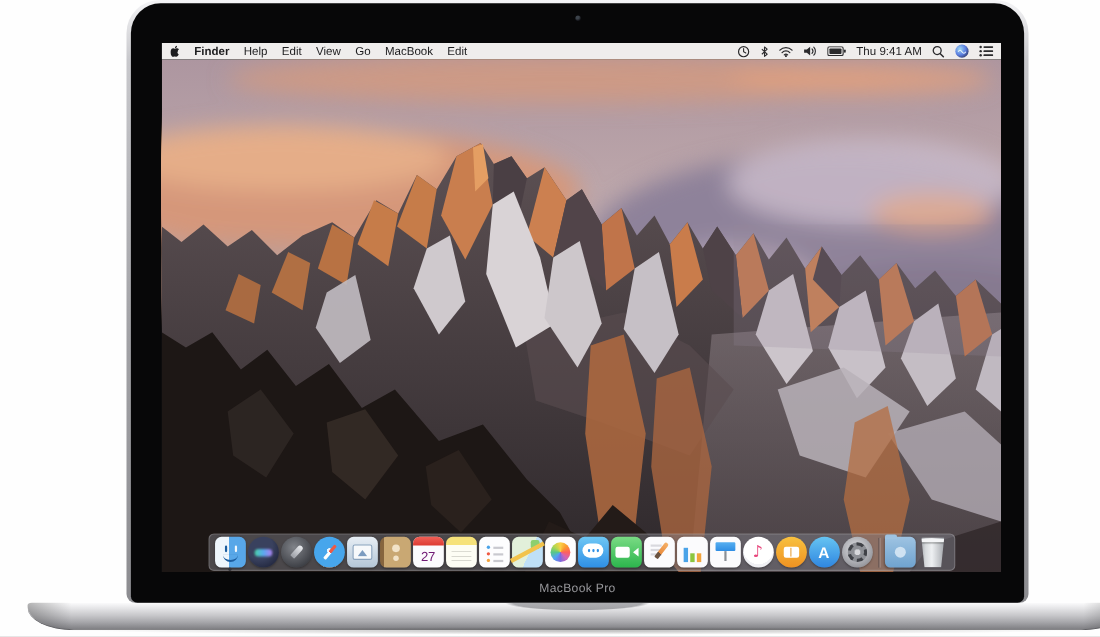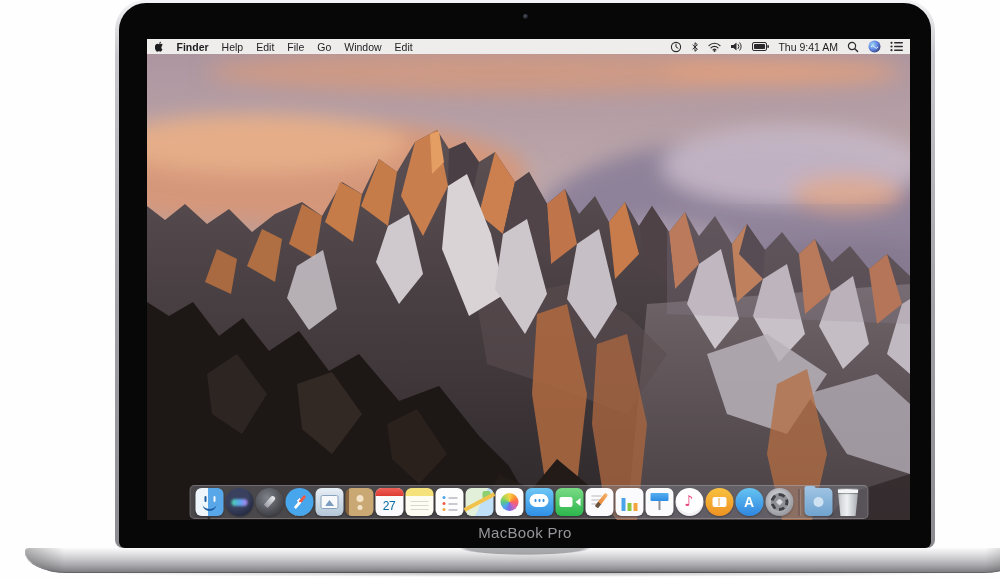--- a/index.html
+++ b/index.html
@@ -8,21 +8,21 @@
 
   
   .lid{position:absolute;left:90px;top:0;width:820px;height:548px;
        background:linear-gradient(180deg,#f4f4f6,#c8c8cc 10%,#a2a2a6 55%,#8c8c90);
        border-radius:30px 30px 8px 8px;}
   .bezel{position:absolute;left:4px;right:4px;top:3px;bottom:0;
          background:#070708;border-radius:27px 27px 6px 6px;}
   .camera{position:absolute;left:50%;top:11px;width:5px;height:5px;margin-left:-2.5px;border-radius:50%;
           background:radial-gradient(circle at 40% 35%,#3c434b 0 30%,#111217 75%);}
   .model-label{position:absolute;left:0;right:0;bottom:7px;text-align:center;
-               color:#97979b;font-size:15px;letter-spacing:.3px;}
+               color:#97979b;font-size:11px;letter-spacing:.3px;}
 
   
   .screen{position:absolute;left:28px;top:36px;width:763px;height:481px;background:#0a0a0a;overflow:hidden;}
   .wallpaper{position:absolute;left:0;top:15px;width:763px;height:466px;display:block;}
 
   
   .menubar{position:absolute;left:0;top:0;width:100%;height:15px;box-sizing:border-box;
            background:rgba(247,245,244,.97);display:flex;align-items:center;padding:0 7px;
            font-size:10.5px;color:#1d1d1f;z-index:6;}
   .menu-left{display:flex;align-items:center;}
@@ -54,21 +54,21 @@
   .icon-safari::after{content:"";position:absolute;left:13px;top:6px;width:3px;height:16px;border-radius:1px;
                       background:linear-gradient(180deg,#ef5a43 0 50%,#fdfdfd 50%);transform:rotate(40deg);}
   .icon-mail{background:linear-gradient(180deg,#e7eef5,#b4c6d7);}
   .icon-mail::after{content:"";position:absolute;left:5px;top:7px;width:16px;height:12px;background:#f7f9fb;border:1px solid #8aa3bd;border-radius:2px;}
   .icon-mail::before{content:"";position:absolute;left:10px;top:12px;width:9px;height:6px;z-index:1;background:#7c9cc0;clip-path:polygon(0 100%,50% 0,100% 100%);}
   .icon-contacts{background:linear-gradient(90deg,#86653e 0 12%,#c9a873 12%);}
   .icon-contacts::after{content:"";position:absolute;left:11px;top:7px;width:7px;height:7px;border-radius:50%;background:#f2e3c8;box-shadow:0 9px 0 -1px #f2e3c8;}
   .icon-calendar{background:#fbfbfd;}
   .icon-calendar::before{content:"";position:absolute;left:0;top:0;right:0;height:8px;border-radius:6px 6px 0 0;background:linear-gradient(180deg,#ef6057,#dd3b32);}
   .cal-day{position:absolute;left:0;right:0;top:8px;bottom:0;display:flex;align-items:center;justify-content:center;
-           font-size:12px;color:#0369a1;letter-spacing:-.5px;}
+           font-size:12px;color:#701a75;letter-spacing:-.5px;}
   .icon-notes{background:linear-gradient(180deg,#f6e27a 0 27%,#fdfdf4 27%);}
   .icon-notes::after{content:"";position:absolute;left:5px;right:5px;top:13px;height:9px;
                      background:repeating-linear-gradient(180deg,#d8d8cf 0 1px,transparent 1px 4px);}
   .icon-reminders{background:#fdfdfe;}
   .icon-reminders::after{content:"";position:absolute;left:7px;top:8px;width:3px;height:3px;border-radius:50%;background:#4aa3e8;
                          box-shadow:0 6px 0 #ef5a43,0 12px 0 #f2a33c;}
   .icon-reminders::before{content:"";position:absolute;left:13px;top:9px;width:9px;height:1.5px;background:#c9c9cf;
                           box-shadow:0 6px 0 #c9c9cf,0 12px 0 #c9c9cf;}
   .icon-maps{background:linear-gradient(115deg,#e2f0da 0 55%,#bfe0f7 55%);}
   .icon-maps::after{content:"";position:absolute;left:-3px;top:12px;width:34px;height:4px;background:#f2c34c;transform:rotate(-28deg);}
@@ -137,23 +137,23 @@
           <div class="menu-left">
             <span class="apple">
               <svg width="9" height="11" viewBox="0 0 9.5 12">
                   <path fill="#1c1c1e" d="M7.1 6.4c0-1.4 1.1-2.1 1.2-2.2-.7-1-1.7-1.1-2-1.1-.9-.1-1.7.5-2.1.5-.4 0-1.1-.5-1.8-.5C1.5 3.2.6 3.9.1 5c-.9 1.6-.2 4 .6 5.3.4.6.9 1.3 1.6 1.3.6 0 .9-.4 1.7-.4.8 0 1 .4 1.7.4s1.2-.6 1.6-1.2c.5-.7.7-1.4.7-1.4s-1.3-.5-1.3-2zM5.8 2.3c.4-.4.6-1 .5-1.6-.5 0-1.1.3-1.5.8-.3.4-.6 1-.5 1.6.6 0 1.2-.4 1.5-.8z"></path>
                 </svg>
             </span>
             <span id="menu-items" style="display:flex;">
                 <span class="menu-item app-name">Finder</span>
                 <span class="menu-item">Help</span>
                 <span class="menu-item">Edit</span>
-                <span class="menu-item">File</span>
+                <span class="menu-item">View</span>
                 <span class="menu-item">Go</span>
-                <span class="menu-item">Window</span>
+                <span class="menu-item">MacBook</span>
                 <span class="menu-item">Edit</span>
               </span>
           </div>
 
           <div class="menu-right">
             <span class="status-icon">
               <svg width="12" height="12" viewBox="0 0 12 12">
                   <circle cx="6" cy="6" r="4.6" fill="none" stroke="#2b2b2d" stroke-width="1.1"></circle>
                   <path d="M6 3.2V6l2 1.2" stroke="#2b2b2d" stroke-width="1" fill="none" stroke-linecap="round"></path>
                 </svg>

